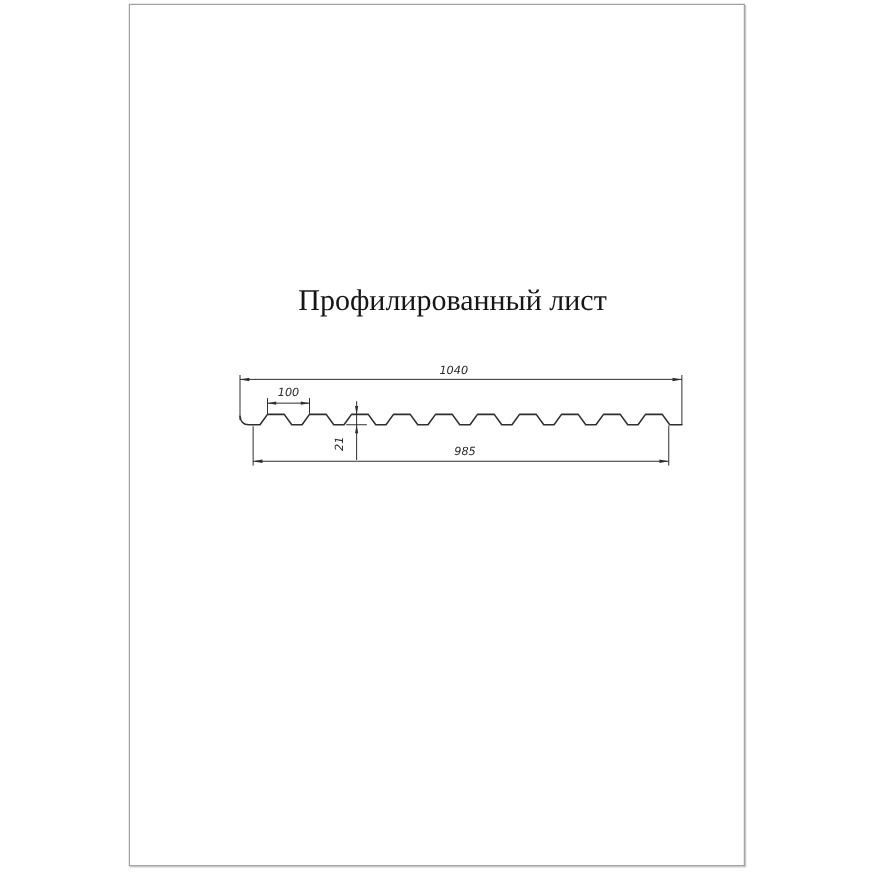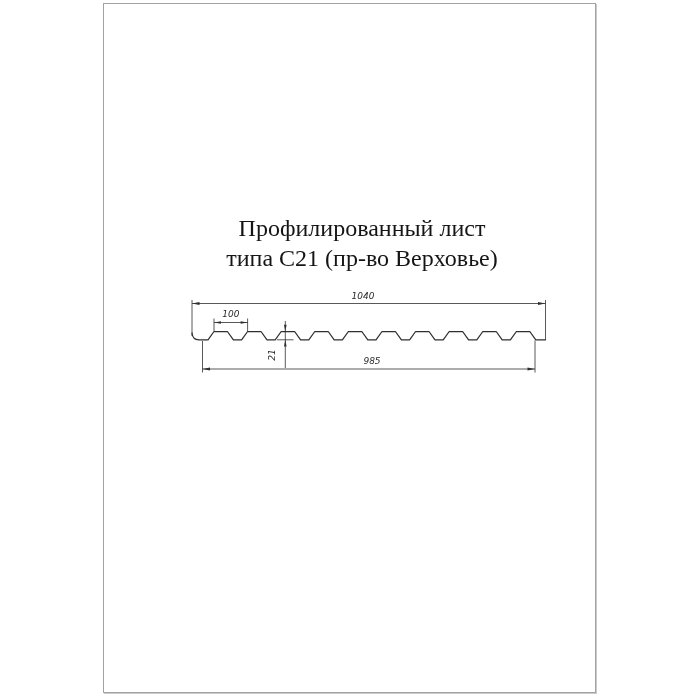--- a/index.html
+++ b/index.html
@@ -19,21 +19,21 @@
     width: 493px;
     height: 690px;
     background: #ffffff;
     border: 1px solid #a2a2a2;
     box-shadow: 1px 1px 0 rgba(140,140,140,0.45);
     box-sizing: border-box;
   }
   .title {
     position: absolute;
     left: 178px;
-    top: 213px;
+    top: 226px;
     width: 368px;
     text-align: center;
     font-family: "Liberation Serif", serif;
     font-size: 24px;
     line-height: 30px;
     color: #151515;
     white-space: nowrap;
   }
   .drawing-svg {
     position: absolute;
@@ -53,21 +53,20 @@
   svg .profile { stroke-width: 1.25; stroke-linejoin: round; stroke-linecap: round; }
   svg .arrow { fill: #2f2f2f; stroke: none; }
 </style>
 </head>
 <body>
 
 <div class="page"></div>
 
 <div class="title">
   <div>Профилированный лист</div>
-  <div>типа С21 (пр-во Верховье)</div>
 </div>
 
 <svg class="drawing-svg" viewBox="0 0 384 96">
 
   <g>
     <line class="ln thin" x1="14" y1="20" x2="14" y2="56"></line>
     <line class="ln thin" x1="367.5" y1="20" x2="367.5" y2="60"></line>
     <line class="ln thin" x1="14" y1="23.5" x2="367.5" y2="23.5"></line>
     <polygon class="arrow" points="14,23.5 21.5,22.1 21.5,24.9"></polygon>
     <polygon class="arrow" points="367.5,23.5 360,22.1 360,24.9"></polygon>

